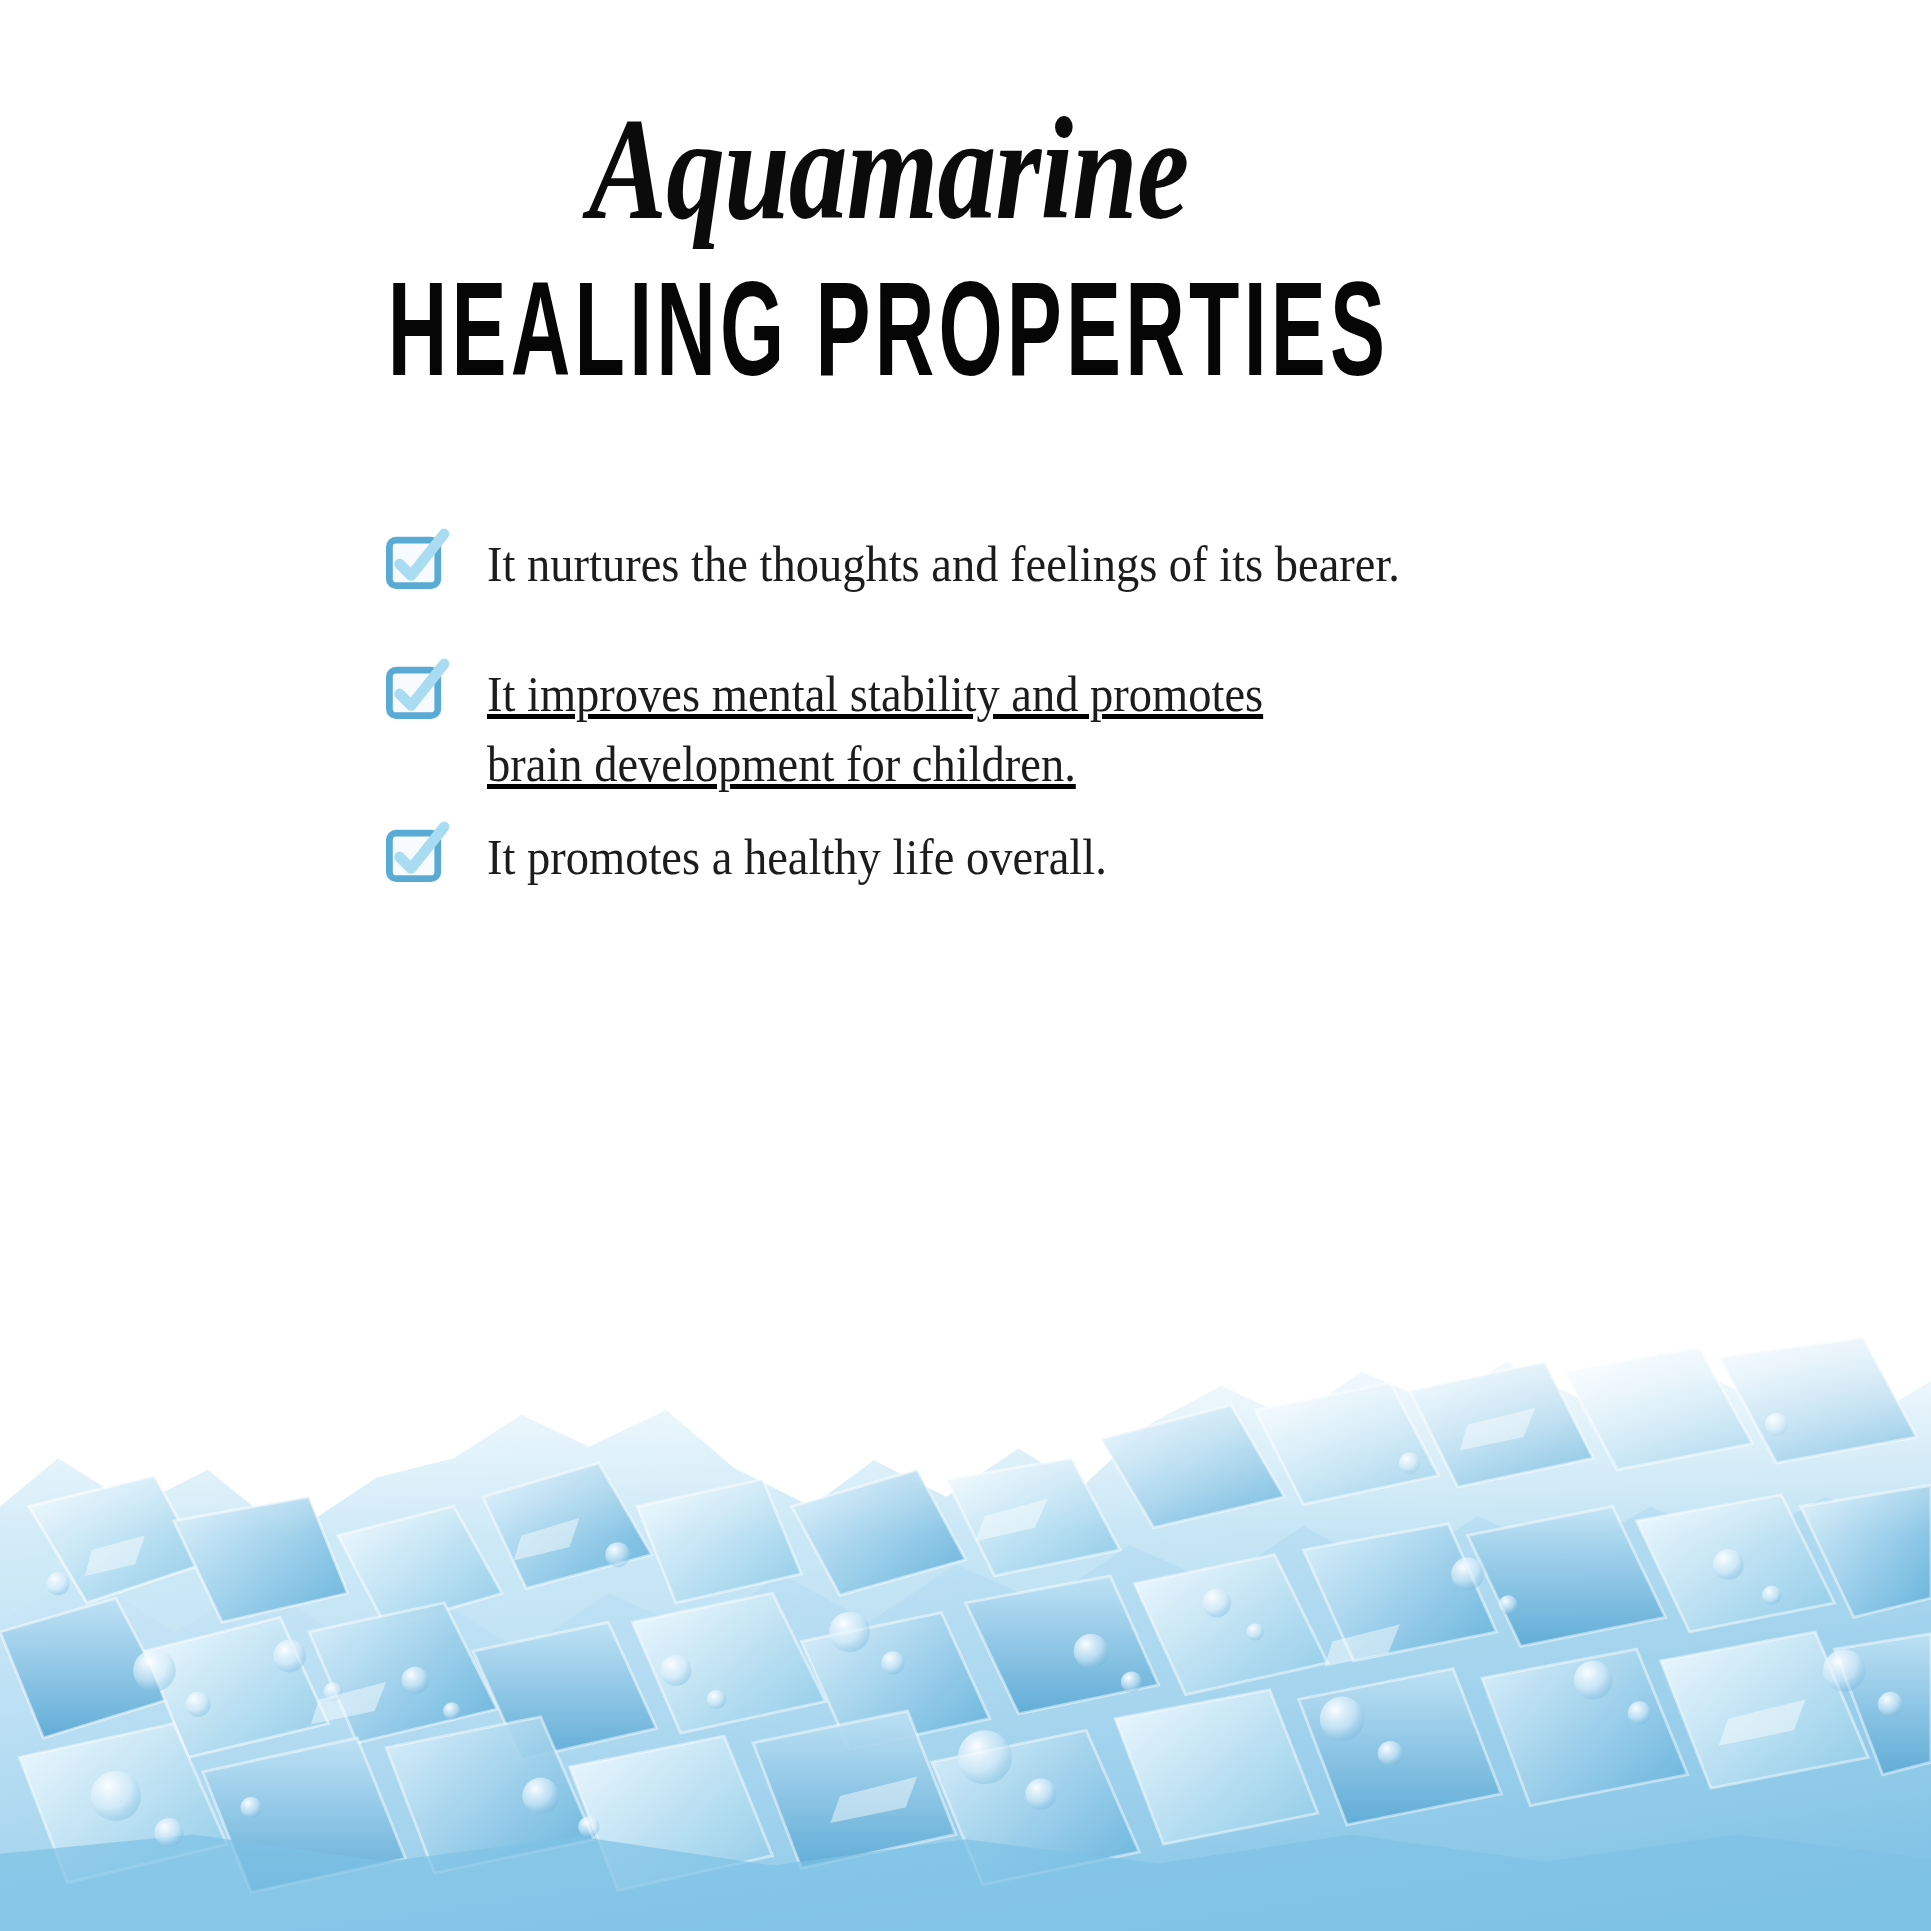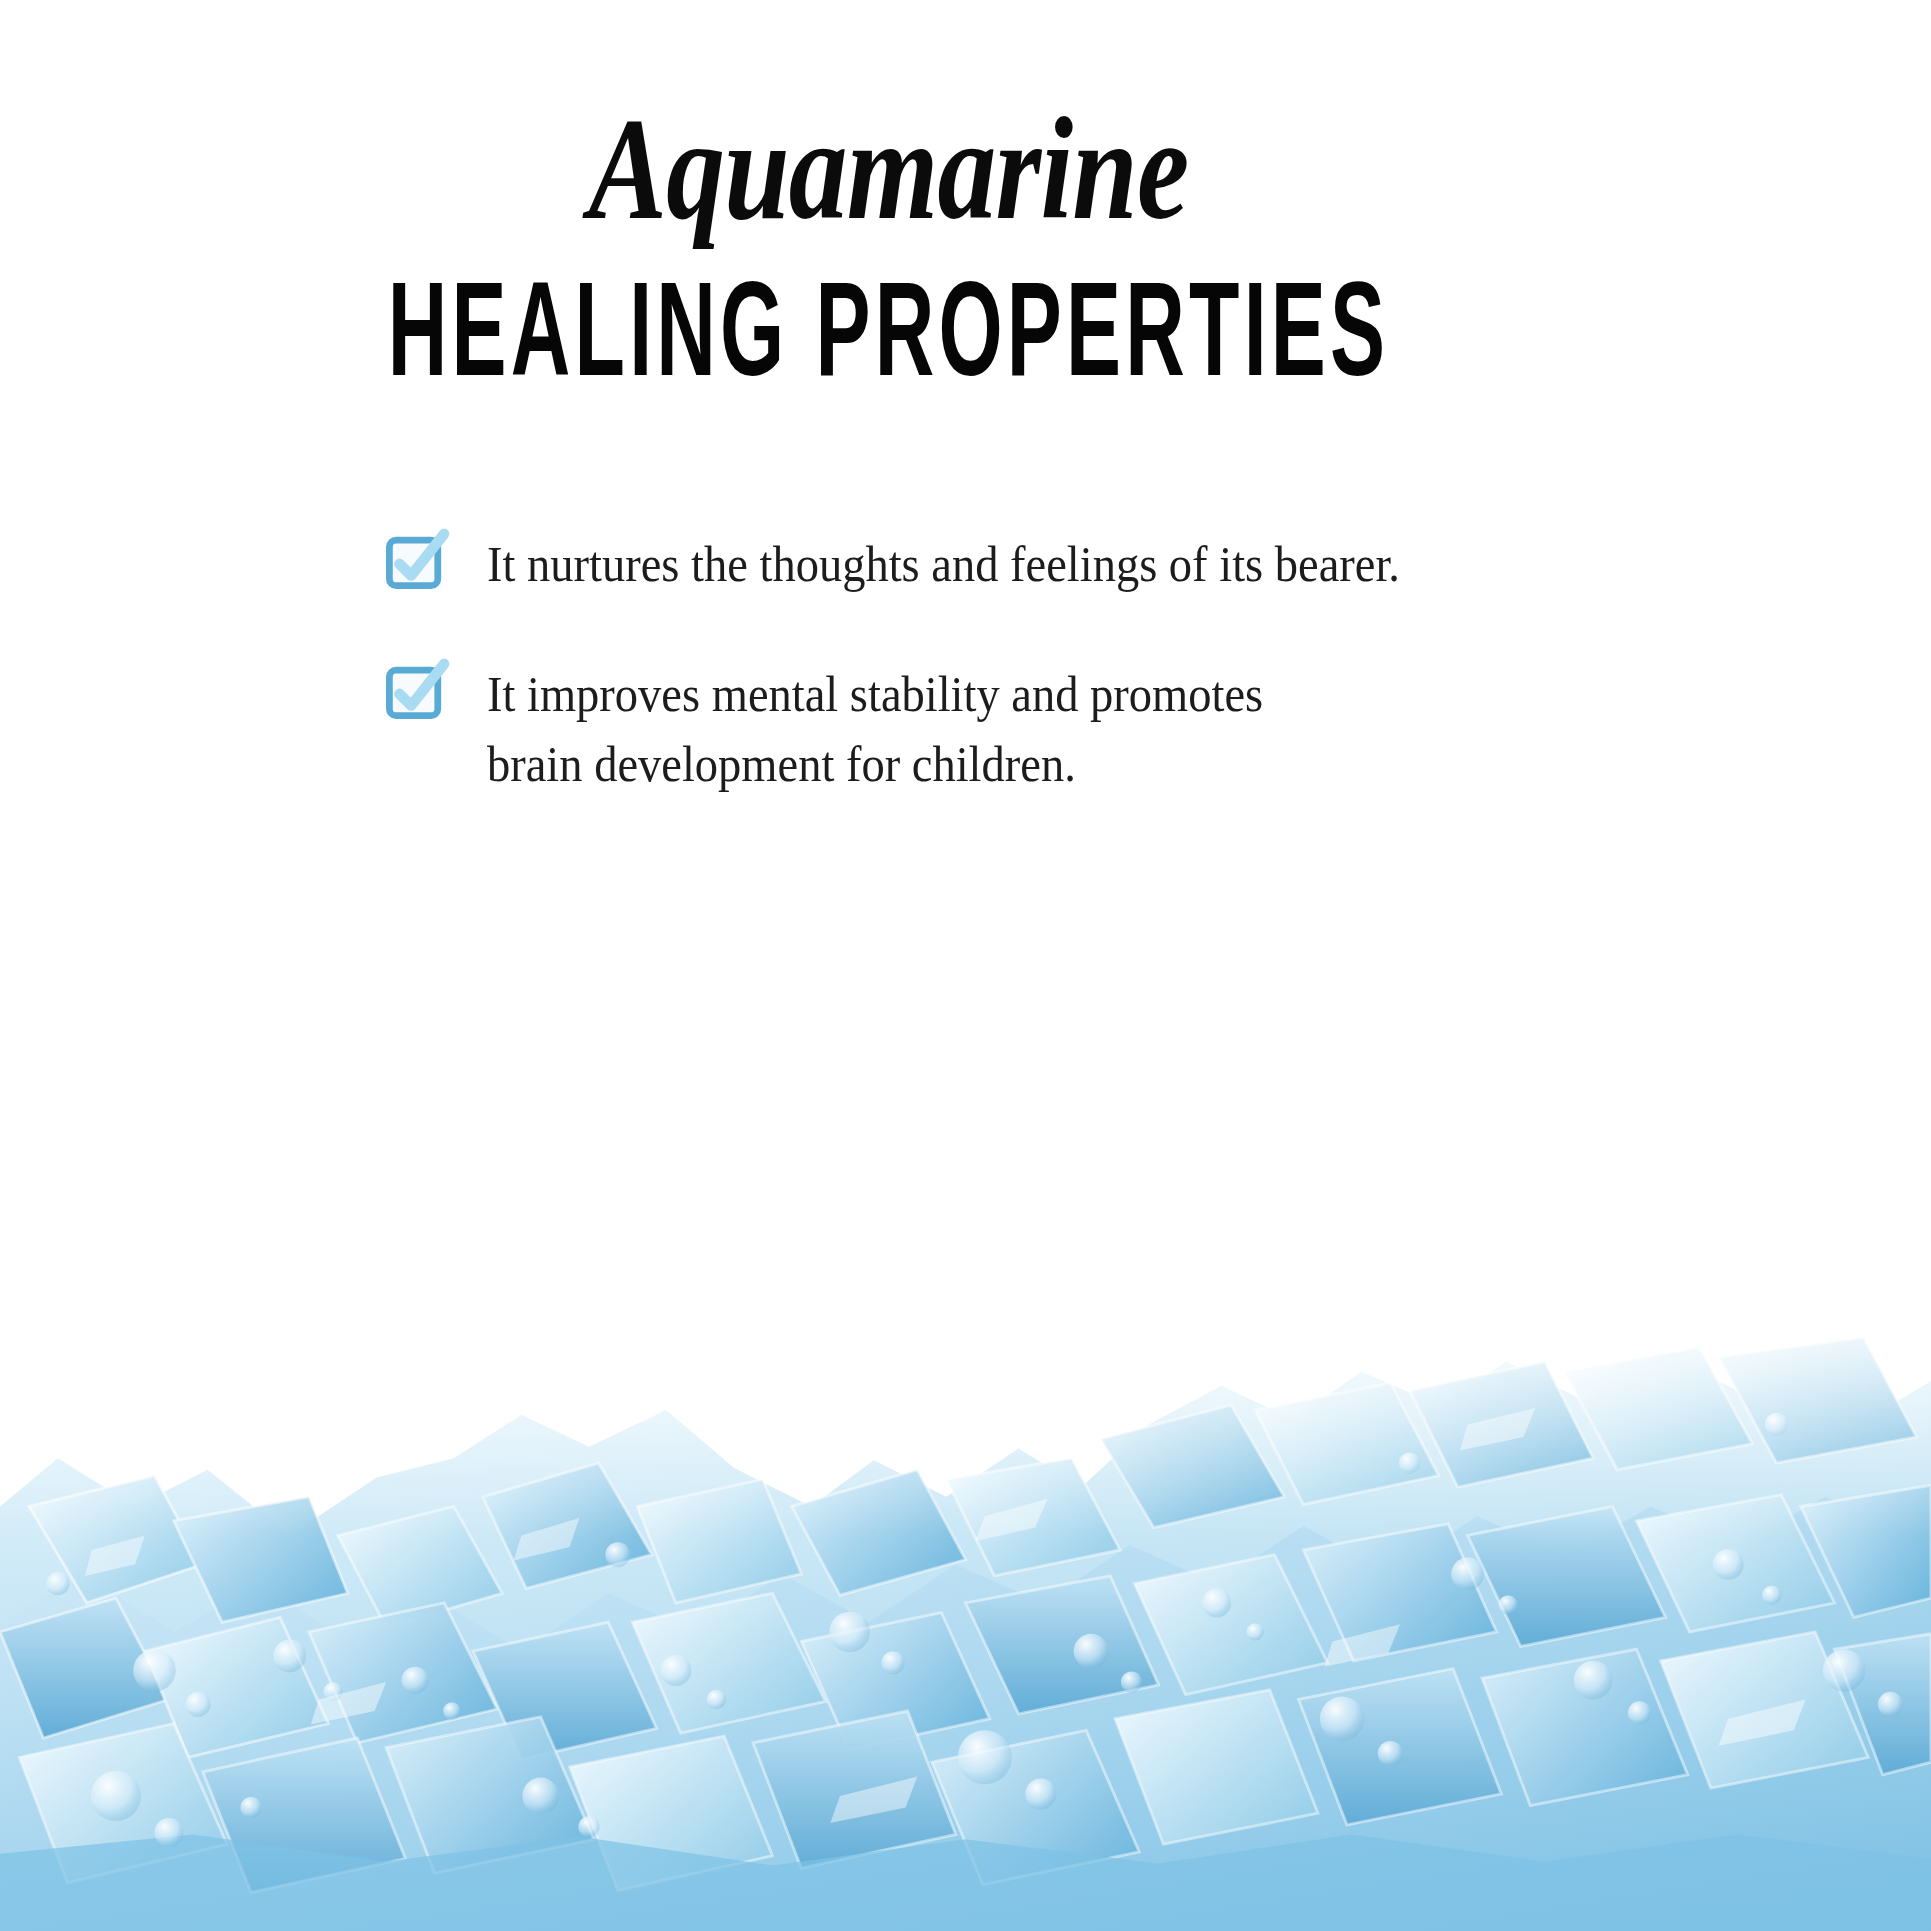--- a/index.html
+++ b/index.html
@@ -89,21 +89,21 @@
     font-size: 50px;
     line-height: 70px;
     color: #1c1c1c;
     transform: scaleX(0.93);
     transform-origin: left center;
     white-space: pre-line;
   }
 
   
   .gap-lg { margin-bottom: 60px; }
-  .gap-md { margin-bottom: 23px; }
+  .gap-md { margin-bottom: 23px; text-decoration: underline; }
   .gap-xl { margin-bottom: 70px; }
 
   
   #ice-photo {
     position: absolute;
     left: 0;
     bottom: 0;
     width: 1931px;
     height: 714px;
     overflow: hidden;
@@ -146,20 +146,29 @@
           <rect x="3.5" y="8.5" width="50" height="47" rx="7" ry="7" fill="#f7fbfd" stroke="#5aaad6" stroke-width="7"></rect>
           <path d="M14 33 L26 45 L60 2" fill="none" stroke="#a9dcf2" stroke-width="11" stroke-linecap="round" stroke-linejoin="round"></path>
         </svg>
       </span>
       <span class="item-text">It improves mental stability and promotes
 brain development for children.</span>
     </div>
 
 
 
+    <div class="list-item">
+      <span class="checkbox-icon">
+        <svg viewBox="0 0 62 62" xmlns="http://www.w3.org/2000/svg" aria-hidden="true">
+          <rect x="3.5" y="8.5" width="50" height="47" rx="7" ry="7" fill="#f7fbfd" stroke="#5aaad6" stroke-width="7"></rect>
+          <path d="M14 33 L26 45 L60 2" fill="none" stroke="#a9dcf2" stroke-width="11" stroke-linecap="round" stroke-linejoin="round"></path>
+        </svg>
+      </span>
+      <span class="item-text">It promotes a healthy life overall.</span>
+    </div>
 
   </div>
 
   <div id="ice-photo">
     <svg class="ice-svg" viewBox="0 0 2000 740" preserveAspectRatio="none" xmlns="http://www.w3.org/2000/svg" aria-hidden="true">
       <defs>
         <linearGradient id="gA" x1="0" y1="0" x2="0.3" y2="1">
           <stop offset="0" stop-color="#e8f6fd"></stop>
             <stop offset="1" stop-color="#9ed2ec"></stop>
         </linearGradient>

